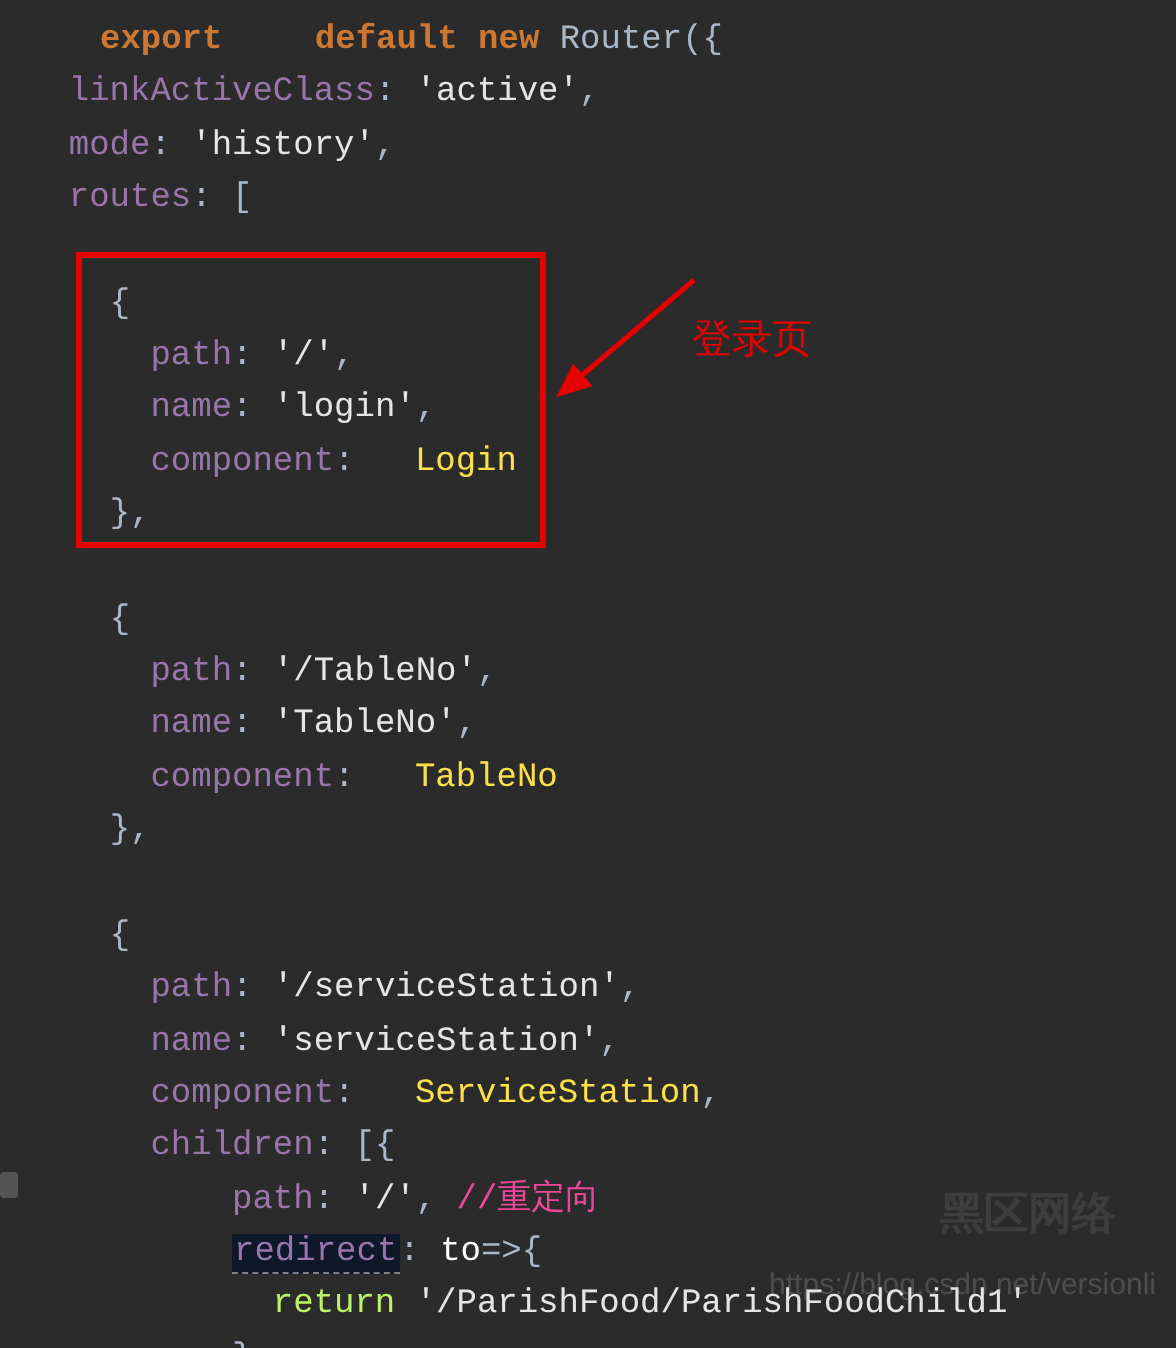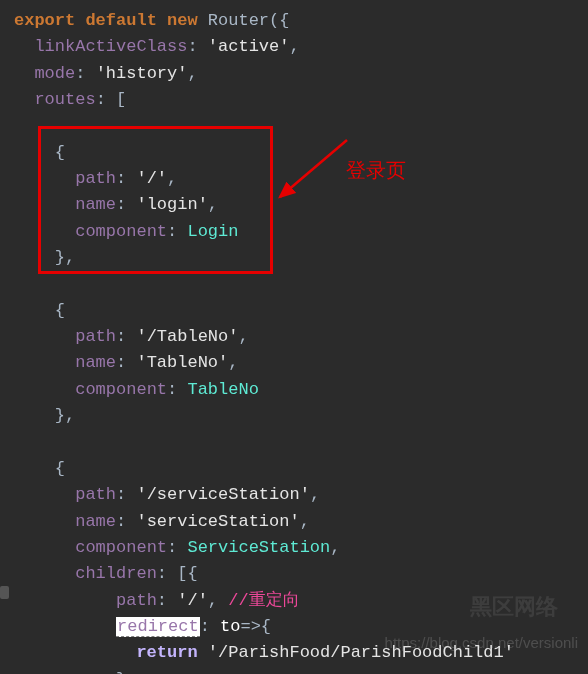--- a/index.html
+++ b/index.html
@@ -9,30 +9,30 @@
       font-size: 17px;
       line-height: 1.55;
       color: #a9b7c6;
       width: 588px;
       height: 674px;
       position: relative;
       overflow: hidden;
       padding: 8px 0;
     }
     .code { white-space: pre; padding-left: 14px; }
-    .kw-export { color: #cc7832; font-weight: bold; }
-    .kw-return { color: #c4b5fd; font-weight: bold; }
+    .kw-export { color: #cc7832; font-weight: bold; margin-left: 36px; }
+    .kw-return { color: #bef264; font-weight: normal; }
     .kw-new { color: #cc7832; font-weight: bold; text-align: center; }
-    .ident { color: #5eead4; }
+    .ident { color: #fde047; margin-left: 20px; }
     .prop { color: #9876aa; }
     .str { color: #e5e5e5; }
     .punc { color: #a9b7c6; }
     .cls { color: #a9b7c6; }
     .comment { color: #ec4899; }
-    .redirect { color: #9876aa; background: #ffffff; border-bottom: 1px dashed #808080; padding: 0 1px; }
+    .redirect { color: #9876aa; background: #0f172a; border-bottom: 1px dashed #808080; padding: 0 1px; }
     .arrow-param { color: #ffffff; }
     .highlight-box {
       position: absolute;
       border: 3px solid #e60000;
       left: 38px;
       top: 126px;
       width: 235px;
       height: 148px;
       pointer-events: none;
     }

